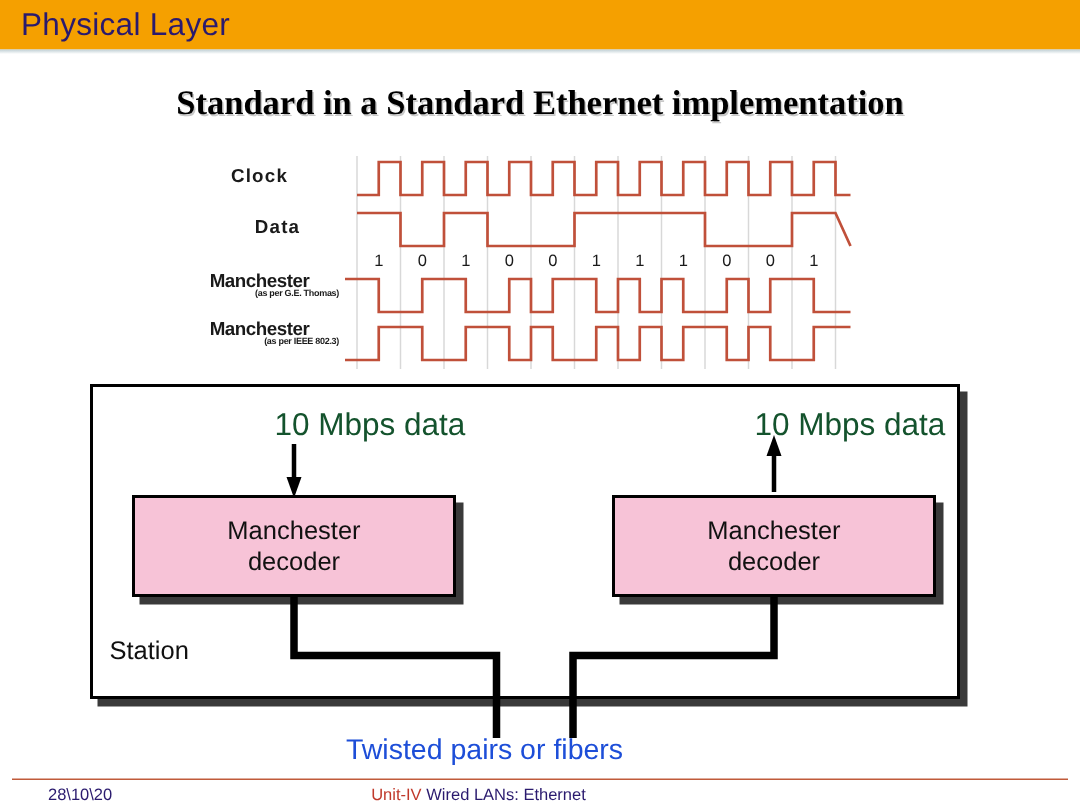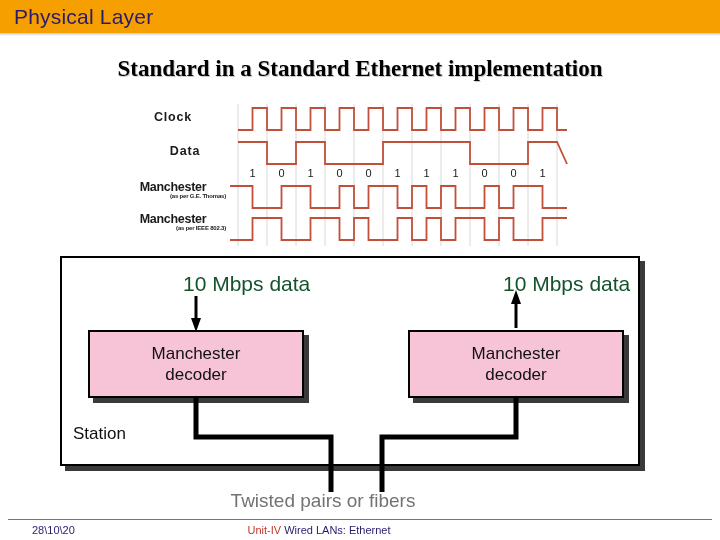--- a/index.html
+++ b/index.html
@@ -162,21 +162,21 @@
   }
 
   #medium-label {
     position: absolute;
     left: 0;
     top: 490px;
     width: 646px;
     text-align: center;
     font-family: "Liberation Sans", sans-serif;
     font-size: 19px;
-    color: #737373;
+    color: #1d4ed8;
     white-space: nowrap;
   }
 
   
   #footer-rule {
     position: absolute;
     left: 8px;
     top: 519px;
     width: 704px;
     height: 1px;

